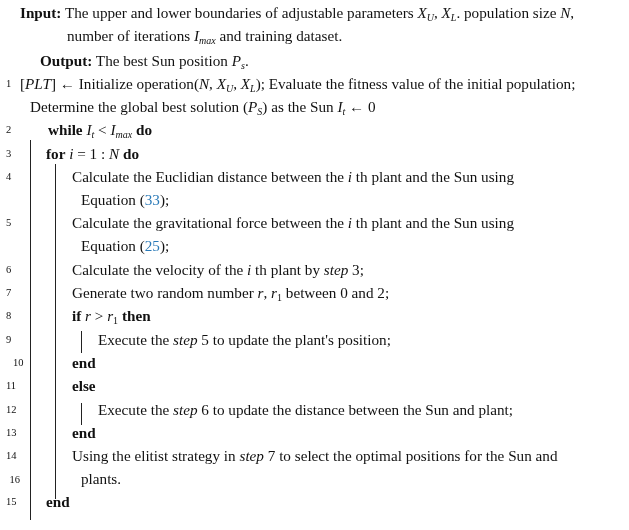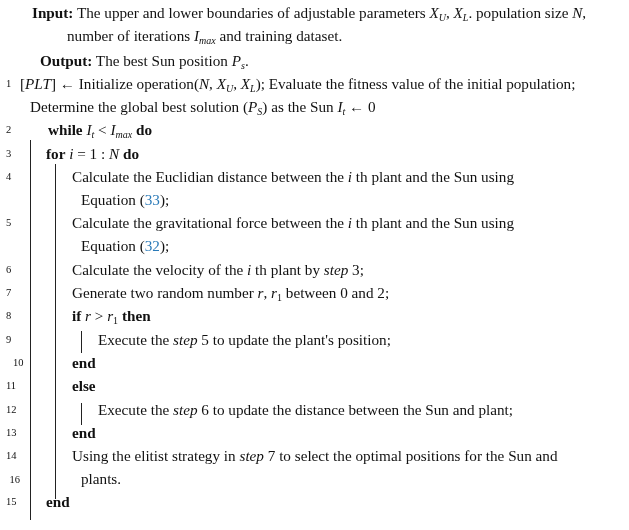--- a/index.html
+++ b/index.html
@@ -14,21 +14,21 @@
     .m { font-style: italic; }
     sub { font-size: 10px; vertical-align: -3px; line-height: 0; }
     .ref { color: #2a7ab8; text-align: center; }
     .vbar { position: absolute; width: 1px; background: #222; }
   </style>
 </head>
 <body>
 
 <div>
 
-  <div class="line" style="left:32px; top:4px;">
+  <div class="line" style="left:20px; top:4px;">
     <span class="kw">Input:</span>
     <span>The upper and lower boundaries of adjustable parameters</span>
     <span class="m">X<sub>U</sub></span>, <span class="m">X<sub>L</sub></span>.
     <span>population size</span>
     <span class="m">N</span>,
   </div>
   <div class="line" style="left:67px; top:27px;">
     <span>number of iterations</span>
     <span class="m">I<sub>max</sub></span>
     <span>and training dataset.</span>
@@ -64,21 +64,21 @@
   </div>
   <div class="line" style="left: 81px; top: 191px;">
     <span>Equation (</span><span class="ref">33</span><span>);</span>
   </div>
 
   <span class="num" style="left: 6px; top: 214px;">5</span>
   <div class="line" style="left: 72px; top: 214px;">
     <span>Calculate the gravitational force between the</span> <span class="m">i</span> <span>th plant and the Sun using</span>
   </div>
   <div class="line" style="left: 81px; top: 237px;">
-    <span>Equation (</span><span class="ref">32</span><span>);</span>
+    <span>Equation (</span><span class="ref">25</span><span>);</span>
   </div>
 
   <span class="num" style="left: 6px; top: 261px;">6</span>
   <div class="line" style="left: 72px; top: 261px;">
     <span>Calculate the velocity of the</span> <span class="m">i</span> <span>th plant by</span> <span class="m">step</span> <span>3;</span>
   </div>
 
   <span class="num" style="left: 6px; top: 284px;">7</span>
   <div class="line" style="left: 72px; top: 284px;">
     <span>Generate two random number</span> <span class="m">r</span>, <span class="m">r</span><sub>1</sub> <span>between 0 and 2;</span>

